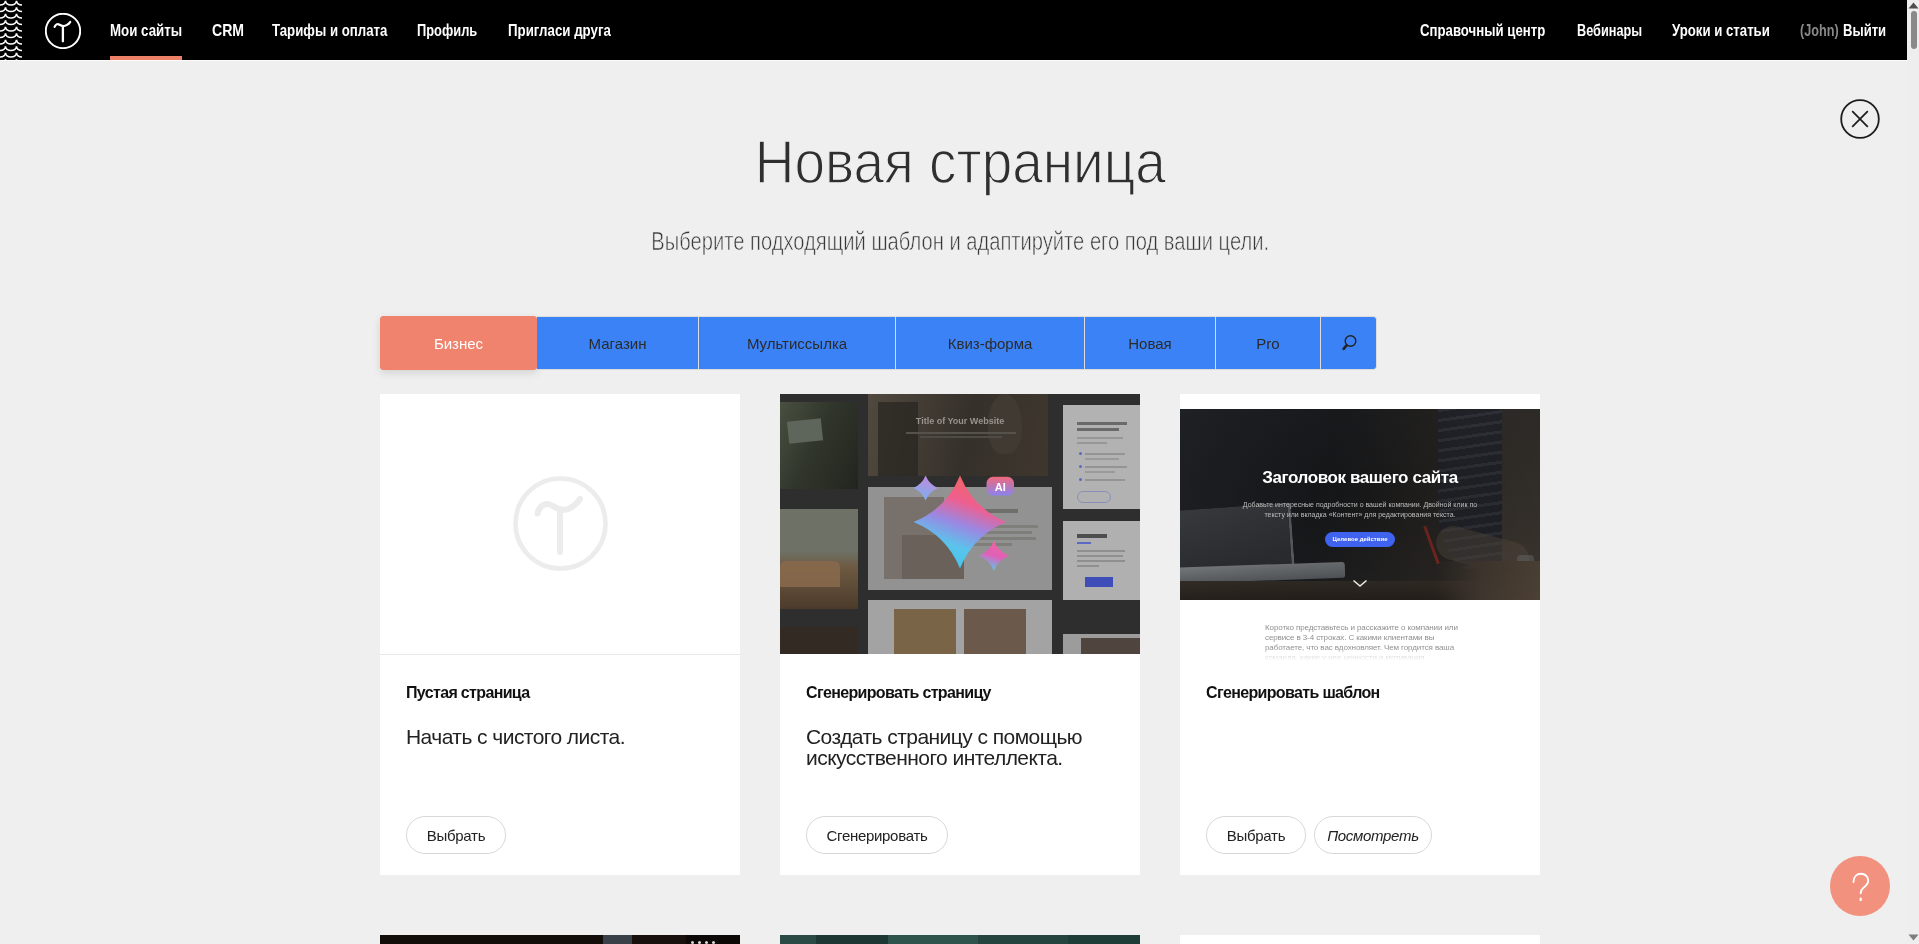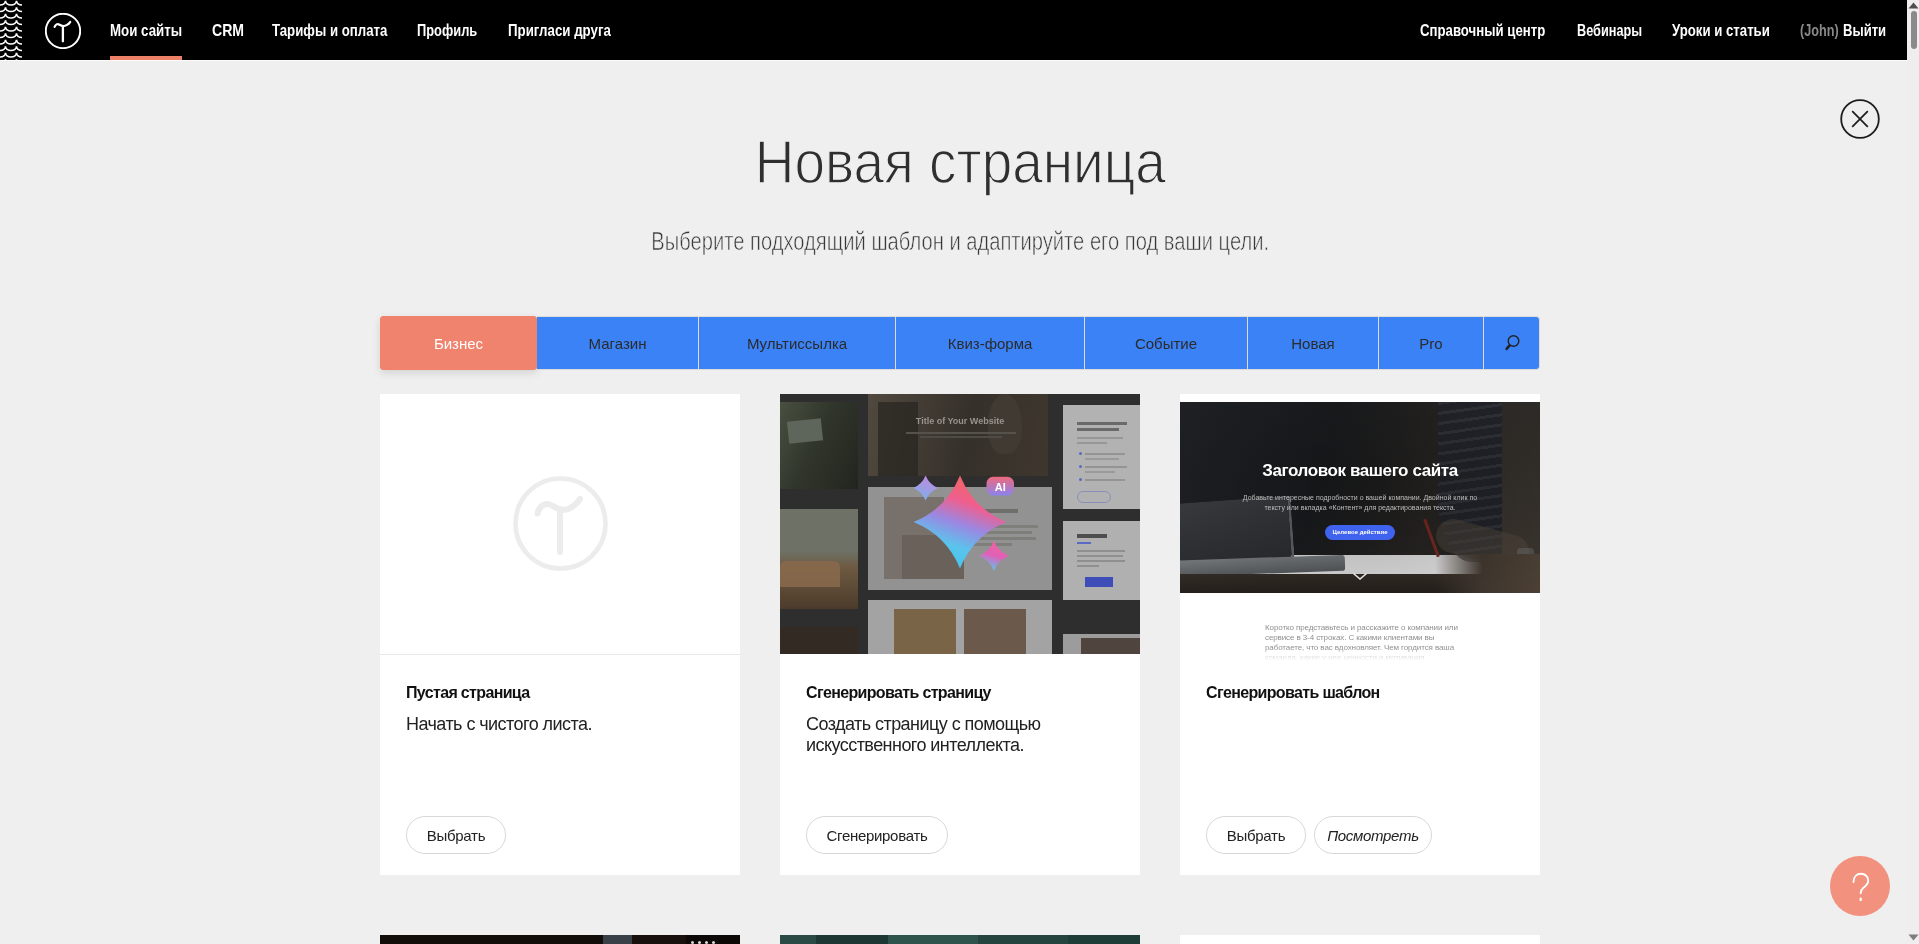--- a/index.html
+++ b/index.html
@@ -18,21 +18,21 @@
 
 #tabs{position:absolute;left:380px;top:289px;height:54px;display:flex;margin-top:27px;}
 .tab{box-sizing:border-box;background:#3b82f6;border:1px solid #dcdcdc;border-left:none;color:#2b2b2b;font-size:15px;display:flex;align-items:center;justify-content:center;}
 .tab.first{border-left:1px solid #dcdcdc;}
 .tab.active{background:#f0836e;border-color:#f0836e;color:#fff;border-radius:3px;box-shadow:0 3px 8px rgba(0,0,0,0.12);}
 .tab.last{border-radius:0 4px 4px 0;}
 
 .card{position:absolute;top:394px;width:360px;height:481px;background:#fff;}
 .cimg{position:absolute;left:0;top:0;width:360px;height:260px;overflow:hidden;}
 .ctitle{position:absolute;left:26px;top:290px;font-size:16px;font-weight:bold;color:#111;letter-spacing:-0.65px;}
-.cdesc{position:absolute;left:26px;top:320px;font-size:18px;color:#222;line-height:21px;letter-spacing:-0.55px;}
+.cdesc{position:absolute;left:26px;top:332px;font-size:21px;color:#222;line-height:21px;letter-spacing:-0.55px;}
 .btn{position:absolute;top:422px;height:38px;box-sizing:border-box;border:1px solid #d8d8d8;border-radius:19px;background:#fff;color:#222;font-size:15px;display:flex;align-items:center;justify-content:center;letter-spacing:-0.3px;}
 
 .blk{position:absolute;}
 
 .card2{position:absolute;top:935px;width:360px;height:9px;}
 
 #help{position:absolute;left:1830px;top:856px;width:60px;height:60px;border-radius:50%;background:#f2917d;}
 
 #sbar{position:absolute;left:1907px;top:0;width:12px;height:944px;background:#eeeeee;}
 #sthumb{position:absolute;left:1910.5px;top:11px;width:6px;height:38px;background:#8a8a8a;border-radius:3px;}
@@ -67,21 +67,20 @@
  <circle cx="20" cy="20" r="18.8" fill="none" stroke="#1c1c1c" stroke-width="1.8"></circle>
  <path d="M12.2 12.2 L27.8 27.8 M27.8 12.2 L12.2 27.8" stroke="#1c1c1c" stroke-width="1.7"></path>
 </svg>
 <div id="h1wrap"><span id="h1">Новая страница</span></div>
 <div id="subwrap"><span id="sub">Выберите подходящий шаблон и адаптируйте его под ваши цели.</span></div>
 <div id="tabs">
  <div class="tab first active" style="width:157px;">Бизнес</div>
  <div class="tab" style="width:162px;">Магазин</div>
  <div class="tab" style="width:197px;">Мультиссылка</div>
  <div class="tab" style="width:189px;">Квиз-форма</div>
- <div class="tab" style="width:163px;">Событие</div>
  <div class="tab" style="width:131px;">Новая</div>
  <div class="tab" style="width:105px;">Pro</div>
  <div class="tab last" style="width:56px;">
   <svg width="18" height="18" viewBox="0 0 18 18">
         <circle cx="10.5" cy="7" r="5.3" fill="none" stroke="#222" stroke-width="1.4"></circle>
         <path d="M6.6 11.4 L3.6 14.8" stroke="#222" stroke-width="2.6" stroke-linecap="round"></path>
       </svg>
  </div>
 </div>
 
@@ -189,21 +188,21 @@
    <text x="220.3" y="96.6" font-family="Liberation Sans" font-size="11" font-weight="bold" fill="#fff" text-anchor="middle">AI</text>
   </svg>
  </div>
  <div class="ctitle">Сгенерировать страницу</div>
  <div class="cdesc">Создать страницу с помощью<br>искусственного интеллекта.</div>
  <div class="btn" style="left:26px;width:142px;">Сгенерировать</div>
 </div>
 
 <div class="card" style="left:1180px;">
  <div class="cimg" id="c3img" style="background:#fff;">
-  <div class="blk" id="hero3" style="left:0;top:8px;width:360px;height:153px;background:linear-gradient(105deg,#23262a 0%,#1e2023 40%,#2e2b28 70%,#26221f 100%);">
+  <div class="blk" id="hero3" style="left:0;top:15px;width:360px;height:191px;background:linear-gradient(105deg,#23262a 0%,#1e2023 40%,#2e2b28 70%,#26221f 100%);">
 
    <div style="position:absolute;left:-10px;top:98px;width:120px;height:72px;background:linear-gradient(180deg,#43464a,#2e3136);transform:rotate(-4deg);border-radius:3px;border-right:3px solid #6d7277;"></div>
    <div style="position:absolute;left:-20px;top:156px;width:185px;height:16px;background:linear-gradient(180deg,#878c90,#62676b);transform:rotate(-2deg);border-radius:3px;"></div>
    <div style="position:absolute;left:0px;top:172px;width:360px;height:19px;background:linear-gradient(180deg,#3a332c,#2a241f);"></div>
 
    <div style="position:absolute;left:258px;top:0;width:84px;height:160px;background:repeating-linear-gradient(172deg,#3d4452 0 3px,#242936 3px 10px);border-radius:0 0 40% 40%;opacity:0.6;"></div>
    <div style="position:absolute;left:322px;top:0;width:38px;height:191px;background:linear-gradient(180deg,#34312d,#473f37);"></div>
 
    <div style="position:absolute;left:255px;top:125px;width:95px;height:34px;background:#5e5246;transform:rotate(15deg);border-radius:17px;opacity:0.5;"></div>
 

